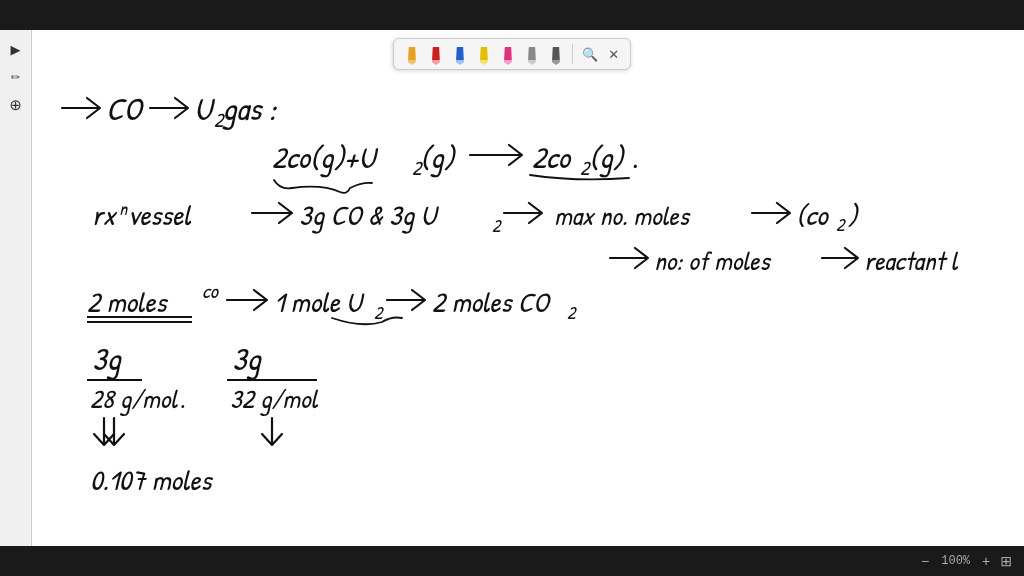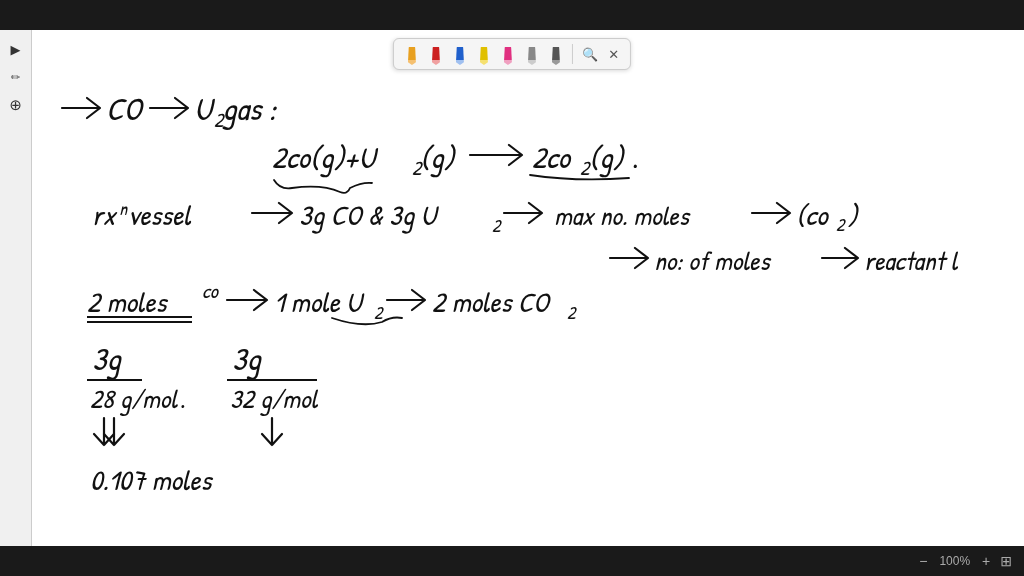--- a/index.html
+++ b/index.html
@@ -166,20 +166,21 @@
       color: #aaa;
       font-size: 14px;
       cursor: pointer;
       padding: 2px 4px;
     }
 
     .zoom-label {
       color: #aaa;
       font-size: 12px;
       padding: 0 2px;
+      font-family: Liberation Mono, monospace;
     }
 
     .page-icon {
       color: #aaa;
       font-size: 14px;
     }
   </style>
 </head>
 <body>
 

